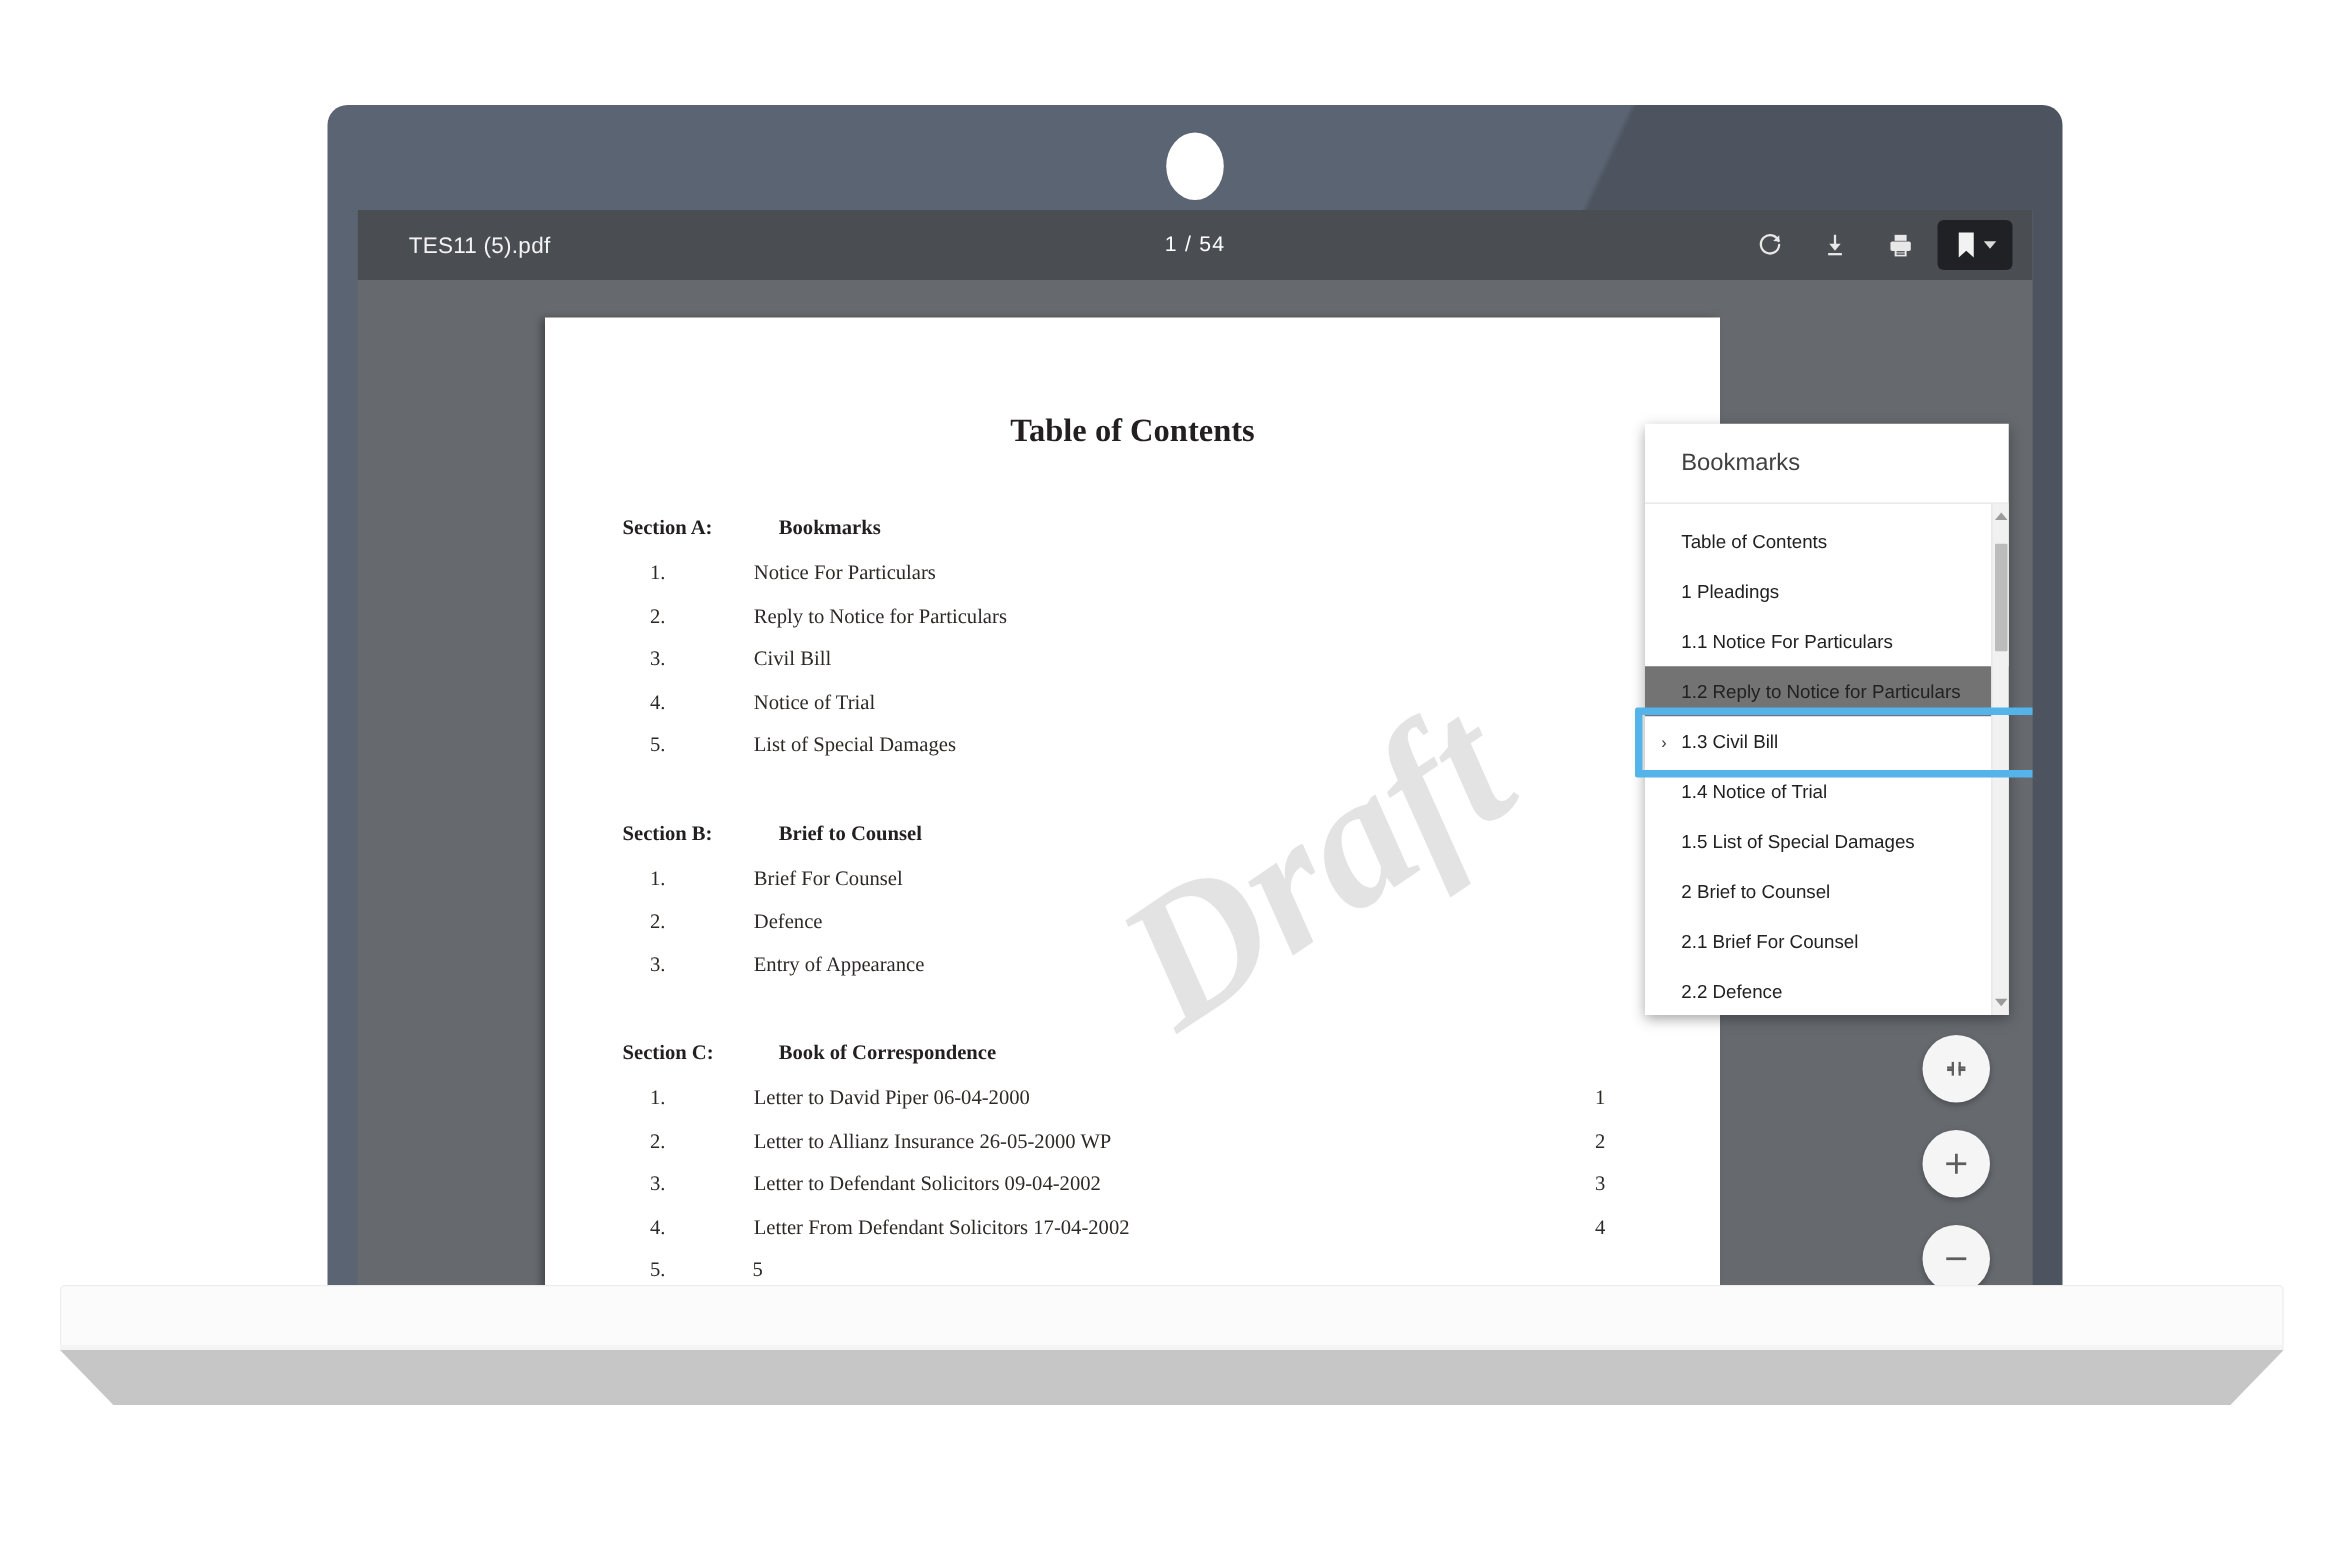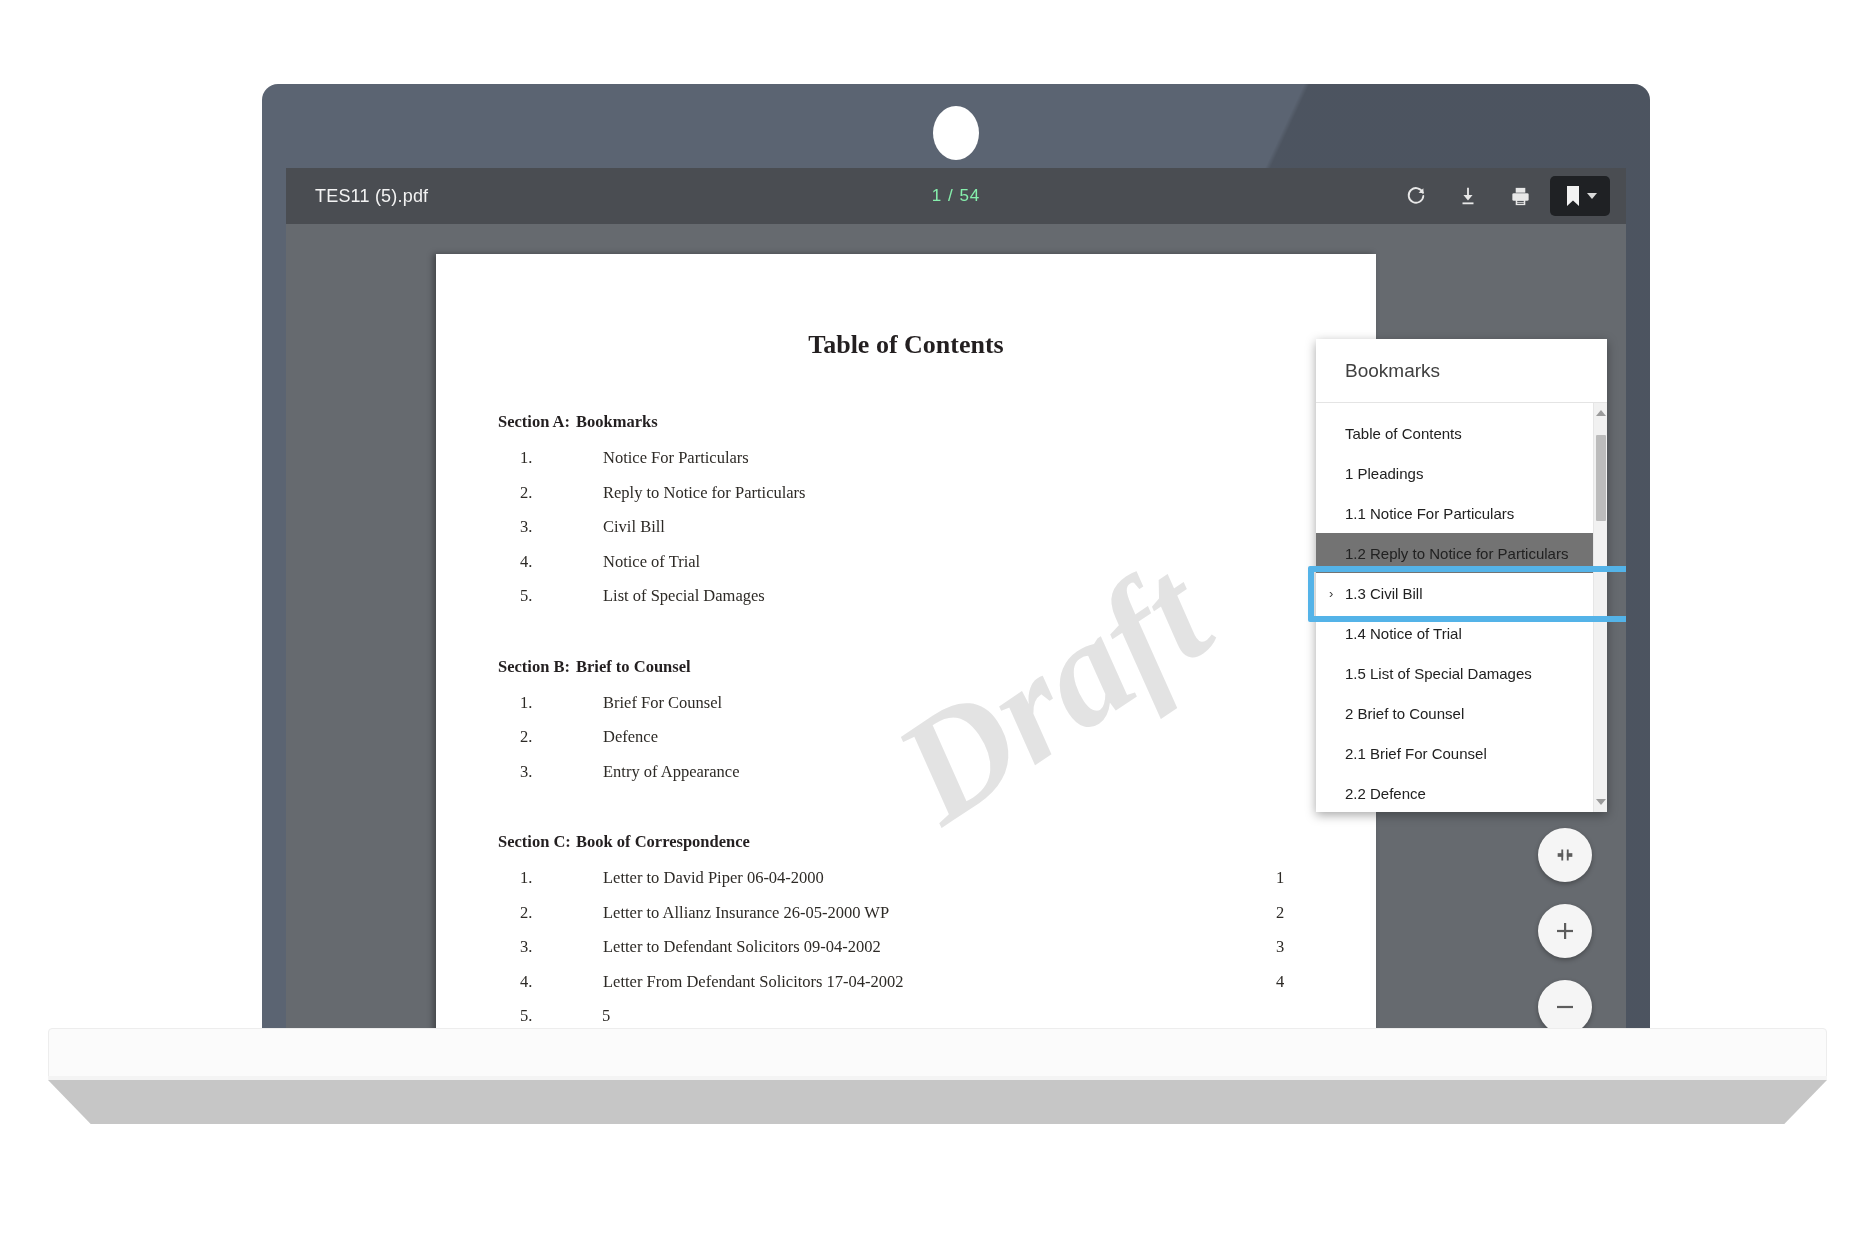--- a/index.html
+++ b/index.html
@@ -77,34 +77,35 @@
 
   
   #pdf-toolbar {
     position: absolute;
     left: 0; top: 0;
     width: 100%; height: 56px;
     background: #4a4d52;
     display: flex;
     align-items: center;
     color: #ffffff;
+    padding-left: 12px;
   }
   #file-name {
     margin-left: 29px;
     font-size: 18px;
     letter-spacing: 0.2px;
     color: #f3f3f3;
     white-space: nowrap;
   }
   #page-indicator {
     position: absolute;
     left: 50%;
     transform: translateX(-50%);
     font-size: 17px;
-    color: #86efac;
+    color: #ffffff;
     letter-spacing: 1px;
     white-space: nowrap;
   }
   #toolbar-actions {
     position: absolute;
     right: 16px;
     display: flex;
     align-items: center;
     gap: 8px;
   }
@@ -170,20 +171,21 @@
     font-weight: bold;
     margin-top: 28px;
     margin-bottom: 0;
   }
   .doc-section-head {
     margin-top: 52px;
     margin-bottom: 10px;
     font-size: 16.5px;
     font-weight: bold;
     display: flex;
+    gap: 47px;
   }
   .doc-section-head .sec-label { width: 78px; flex: 0 0 78px; }
   .doc-row {
     display: flex;
     align-items: baseline;
     font-size: 16.5px;
     line-height: 1;
     margin-top: 18px;
     color: #2d2a26;
   }

